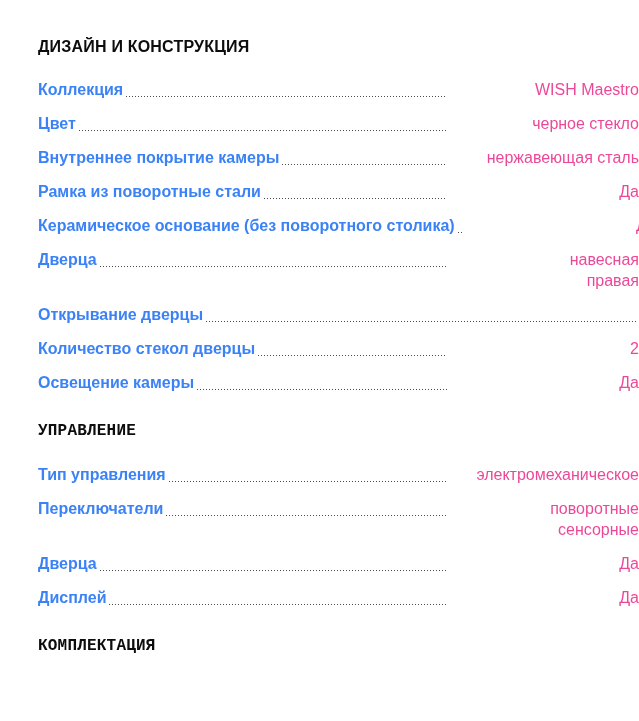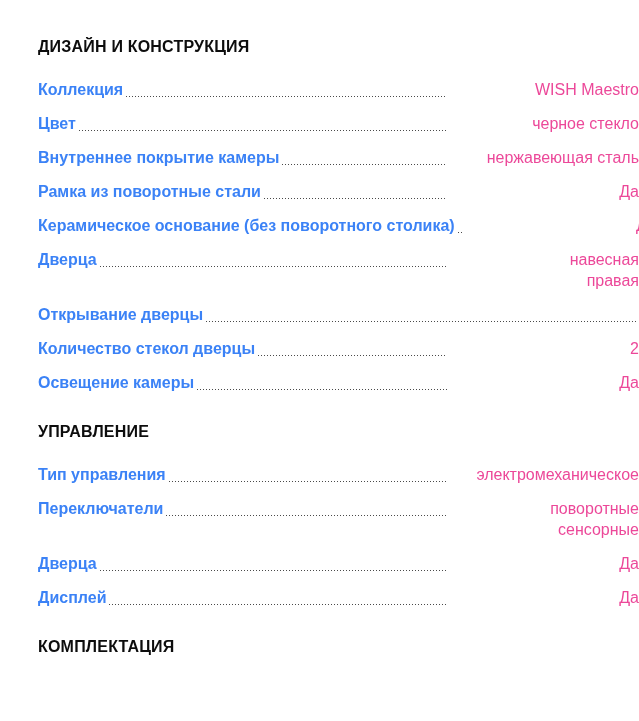--- a/index.html
+++ b/index.html
@@ -23,20 +23,21 @@
   .section-title {
     font-size: 16px;
     line-height: 29px;
     font-weight: bold;
     letter-spacing: 0.2px;
     color: #0d0d0d;
     margin: 16px 0 18px 0;
   }
   .spec-section + .spec-section .section-title {
     margin-top: 24px;
+    font-family: Liberation Mono, monospace;
   }
   .spec-row {
     display: flex;
     align-items: flex-start;
     margin: 0 0 13px 0;
     font-size: 16px;
     line-height: 21px;
   }
   .spec-label {
     flex: 0 0 auto;

